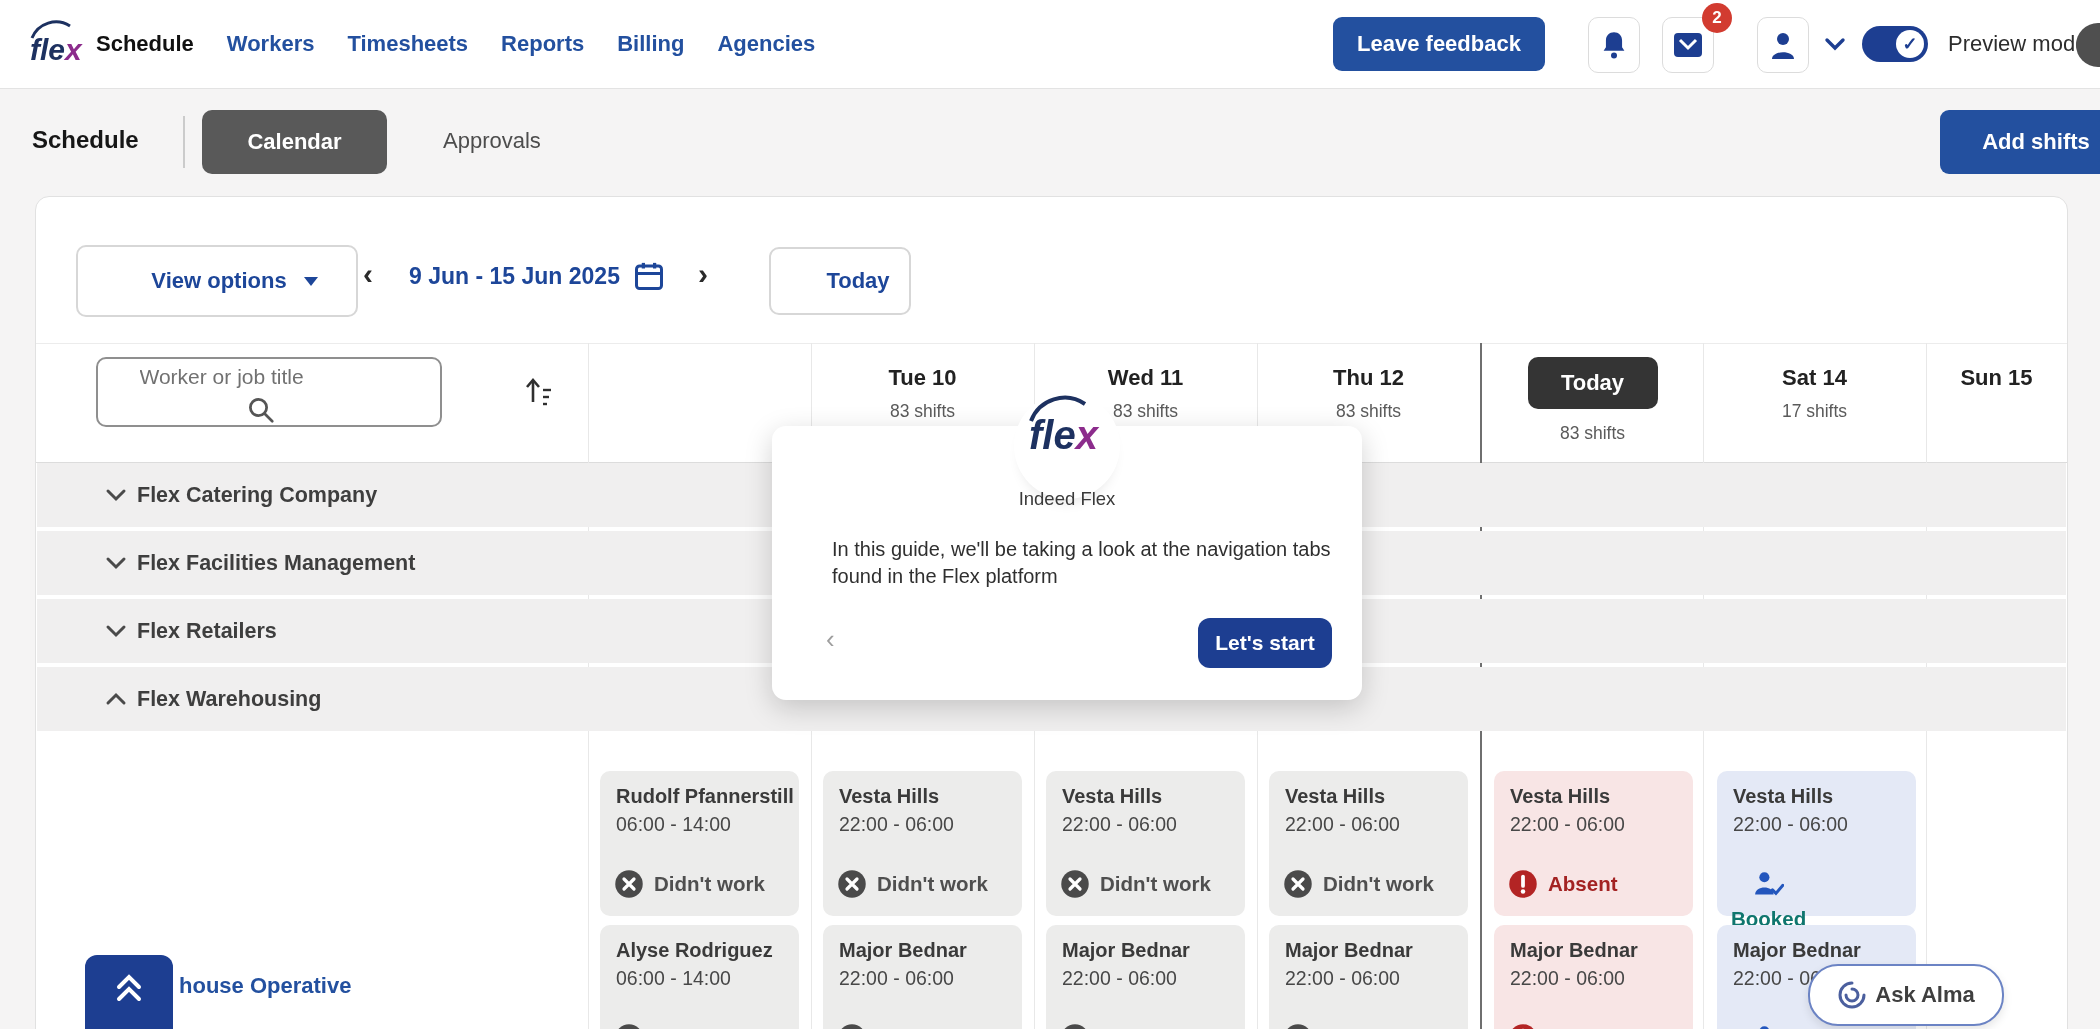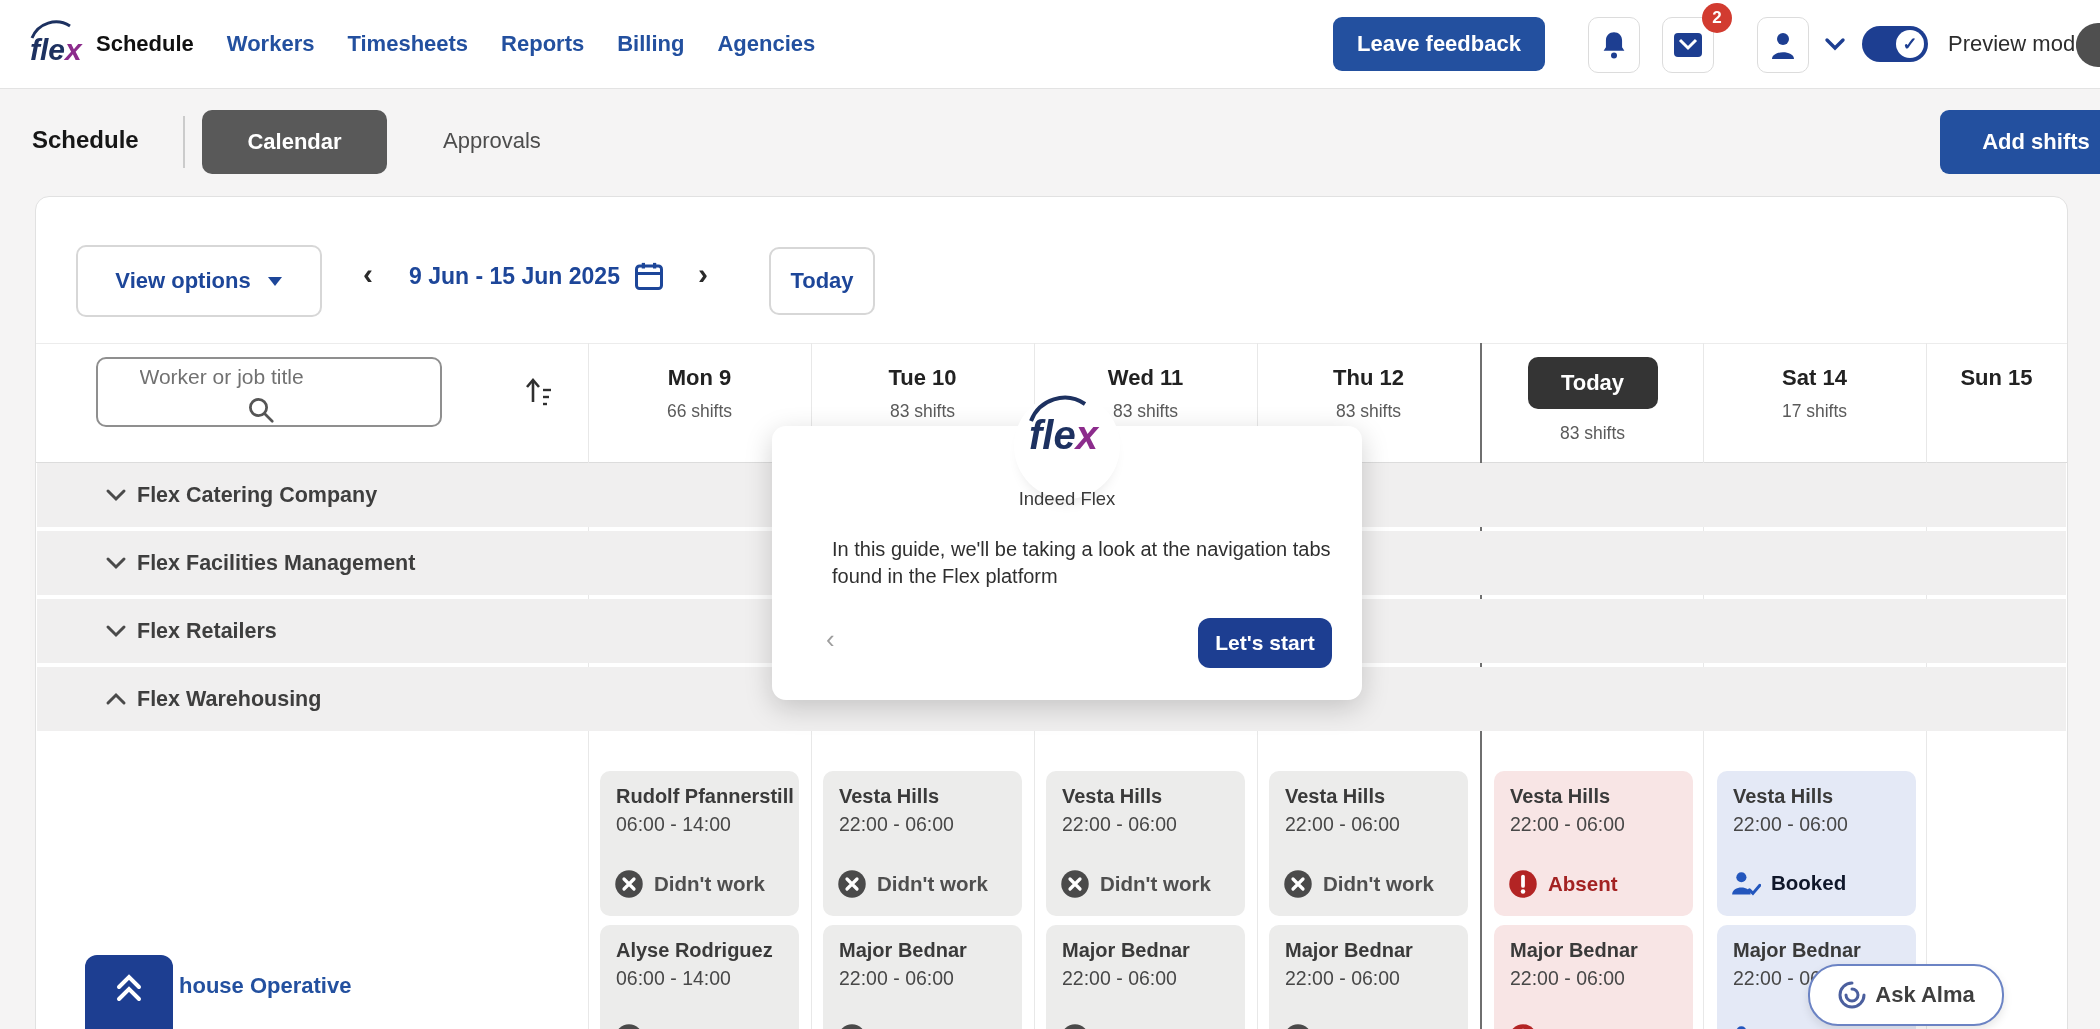--- a/index.html
+++ b/index.html
@@ -23,21 +23,21 @@
   .subheader-title{left:32px;top:126px;font-size:24px;font-weight:bold;color:#161616;}
   .vdivider{left:183px;top:116px;width:2px;height:52px;background:#cbcbcb;}
   .tab-calendar{left:202px;top:110px;width:185px;height:64px;background:#595959;border-radius:10px;
     color:#fff;font-size:22px;font-weight:bold;display:flex;align-items:center;justify-content:center;cursor:pointer;}
   .tab-approvals{left:443px;top:128px;font-size:22px;color:#4d4d4d;cursor:pointer;}
   .add-shifts{left:1940px;top:110px;width:192px;height:64px;font-size:22px;}
   
   .panel{left:35px;top:196px;width:2031px;height:833px;background:#fff;border:1px solid #e1e1e1;
     border-radius:14px 14px 0 0;overflow:hidden;}
   .btn-outline{border:2px solid #d7d7d7;border-radius:10px;background:#fff;display:flex;align-items:center;
-    justify-content:center;color:#1d4699;font-size:22px;font-weight:bold;cursor:pointer;}
+    justify-content:center;color:#1d4699;font-size:22px;font-weight:bold;cursor:pointer;padding-left:36px;}
   .view-options{left:40px;top:48px;width:242px;height:68px;gap:16px;}
   .chev{color:#2b2b2b;font-size:30px;font-weight:bold;cursor:pointer;line-height:1;}
   .date-range{left:373px;top:64px;width:300px;font-size:23px;font-weight:bold;color:#1d4699;display:flex;gap:14px;align-items:center;cursor:pointer;}
   .today-btn{left:733px;top:50px;width:102px;height:64px;}
   .filters-btn{left:1873px;top:48px;width:142px;height:68px;gap:12px;}
   
   .gridhead{left:0;top:146px;width:2031px;height:118px;border-top:1px solid #ececec;border-bottom:1px solid #dcdcdc;background:#fff;}
   .search{left:60px;top:160px;width:342px;height:66px;border:2px solid #8f8f8f;border-radius:10px;background:#fff;display:flex;align-items:center;flex-direction:column;}
   .search input{border:none;outline:none;flex:1;margin:0 6px 0 18px;font-size:21px;color:#333;
     font-family:"Liberation Sans",sans-serif;background:transparent;}
@@ -57,21 +57,21 @@
   
   .cardcol{top:539px;width:199px;z-index:2;}
   .card{position:absolute;width:199px;height:145px;border-radius:10px;background:#ececeb;padding:0;cursor:pointer;}
   .card .c-name{position:absolute;left:16px;top:14px;font-size:20px;font-weight:bold;color:#3a3a3a;white-space:nowrap;}
   .card .c-time{position:absolute;left:16px;top:42px;font-size:19.5px;color:#474747;}
   .card .c-status{position:absolute;left:14px;top:98px;display:flex;align-items:center;gap:10px;
     font-size:20.5px;font-weight:bold;color:#4f4f4f;}
   .card.absent{background:#f8e5e5;}
   .card.absent .c-status{color:#a32222;}
   .card.booked{background:#e4e9f6;}
-  .card.booked .c-status{color:#0f172a;}
+  .card.booked .c-status{color:#0f766e;flex-direction:column;}
   .row-label{left:143px;top:776px;font-size:22px;font-weight:bold;color:#23509f;z-index:3;cursor:pointer;}
   
   .popover{left:772px;top:426px;width:590px;height:274px;background:#fff;border-radius:14px;z-index:40;
     box-shadow:0 8px 28px rgba(0,0,0,0.18);}
   .pop-circle{left:1014px;top:393px;width:106px;height:106px;border-radius:50%;background:#fff;z-index:41;
     box-shadow:0 10px 14px -8px rgba(0,0,0,0.12);display:flex;align-items:flex-start;justify-content:center;}
   .pop-title{left:772px;top:488px;width:590px;text-align:center;font-size:18.5px;color:#3a3a3a;z-index:42;}
   .pop-body{left:832px;top:536px;width:520px;font-size:20px;line-height:27px;color:#2f2f2f;white-space:pre-line;z-index:42;}
   .pop-back{left:826px;top:626px;font-size:26px;color:#9e9e9e;z-index:42;cursor:pointer;line-height:1;}
   .pop-cta{left:1198px;top:618px;width:134px;height:50px;background:#1d3e91;border-radius:12px;z-index:42;font-size:21px;}
@@ -180,24 +180,20 @@
   </div>
 
   <div class="abs coldiv" style="left:552px;"></div>
   <div class="abs coldiv" style="left:775px;"></div>
   <div class="abs coldiv" style="left:998px;"></div>
   <div class="abs coldiv" style="left:1221px;"></div>
   <div class="abs coldiv dark" style="left:1444px;"></div>
   <div class="abs coldiv" style="left:1667px;"></div>
   <div class="abs coldiv" style="left:1890px;"></div>
 
-  <div class="abs daycell" style="left:552px;width:223px;">
-    <div class="daylabel">Mon 9</div>
-    <div class="dayshifts">66 shifts</div>
-  </div>
   <div class="abs daycell" style="left:775px;width:223px;">
     <div class="daylabel">Tue 10</div>
     <div class="dayshifts">83 shifts</div>
   </div>
   <div class="abs daycell" style="left:998px;width:223px;">
     <div class="daylabel">Wed 11</div>
     <div class="dayshifts">83 shifts</div>
   </div>
   <div class="abs daycell" style="left:1221px;width:223px;">
     <div class="daylabel">Thu 12</div>

